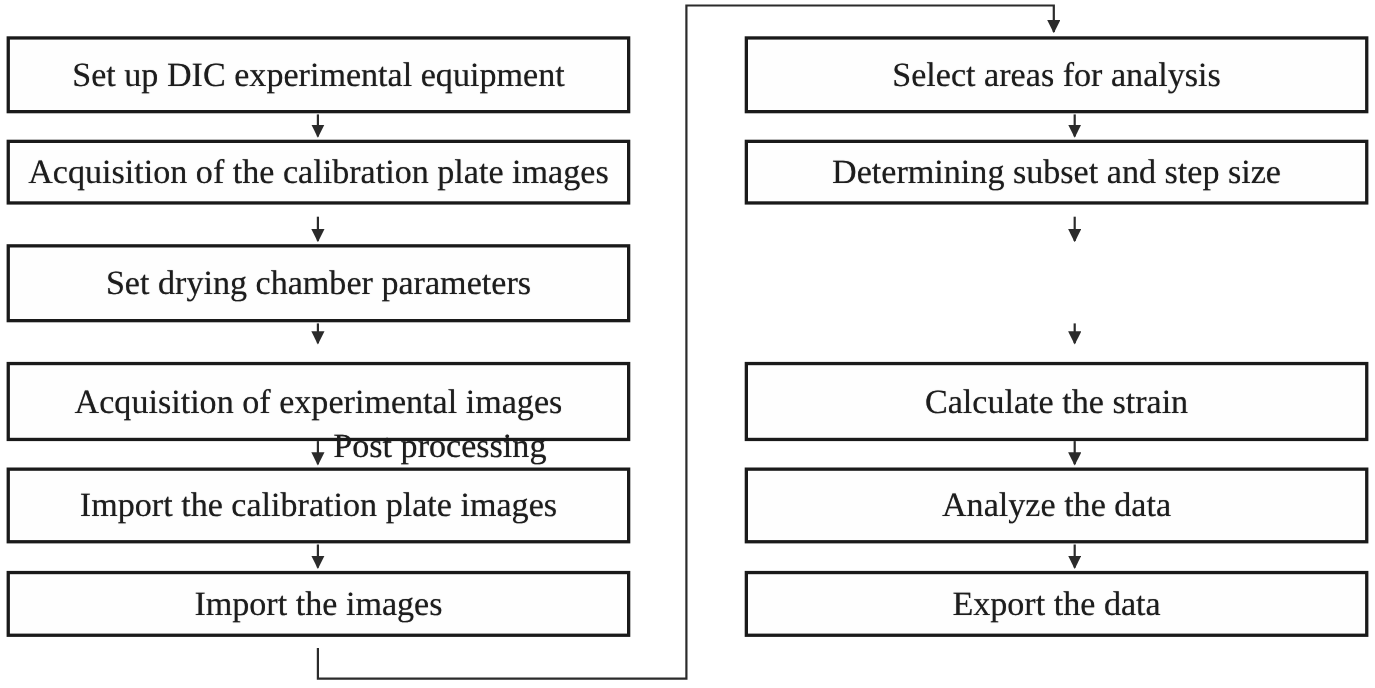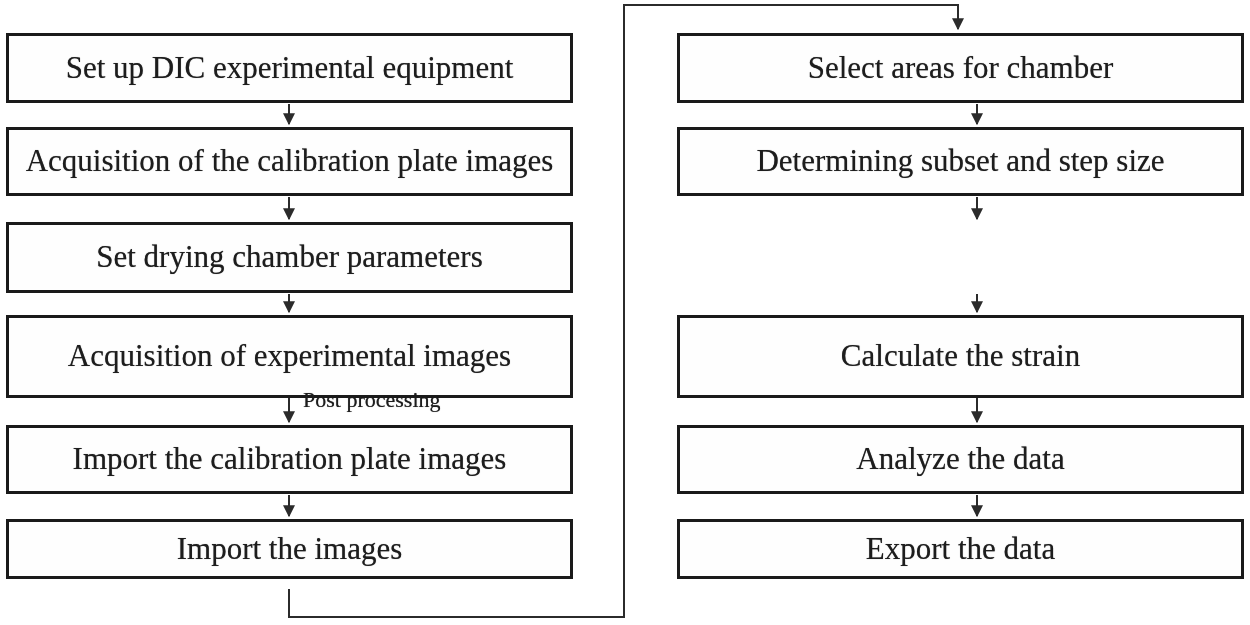--- a/index.html
+++ b/index.html
@@ -28,29 +28,29 @@
     background:var(--box-fill);
     display:flex;align-items:center;justify-content:center;
     font-size:31px;color:var(--text);
     text-align:center;line-height:1.05;
     white-space:nowrap;
     text-shadow:0 0 0.7px rgba(20,20,20,0.65);
   }
   .col-left{left:6px;}
   .col-right{left:677px;}
   .r1{top:33px;height:70px;}
-  .r2{top:127px;height:69px;}
+  .r2{top:127px;height:59px;}
   .r3{top:222px;height:71px;}
-  .r4{top:315px;height:83px;text-align:center;}
+  .r4{top:329px;height:72px;text-align:center;}
   .r5{top:425px;height:69px;text-align:right;}
   .r6{top:519px;height:60px;}
   .edge-label{
     position:absolute;
     left:303px;top:389px;
-    font-size:22px;color:var(--text);
+    font-size:31px;color:var(--text);
     line-height:1.0;white-space:nowrap;
     text-shadow:0 0 0.7px rgba(20,20,20,0.65);
   }
 </style>
 </head>
 <body>
 
 <div class="canvas">
 
   <svg class="wires" viewBox="0 0 1250 625" xmlns="http://www.w3.org/2000/svg">
@@ -77,19 +77,19 @@
 
   <div class="box col-left r1">Set up DIC experimental equipment</div>
   <div class="box col-left r2">Acquisition of the calibration plate images</div>
   <div class="box col-left r3">Set drying chamber parameters</div>
   <div class="box col-left r4">Acquisition of experimental images</div>
   <div class="box col-left r5">Import the calibration plate images</div>
   <div class="box col-left r6">Import the images</div>
 
   <div class="edge-label">Post processing</div>
 
-  <div class="box col-right r1">Select areas for chamber</div>
+  <div class="box col-right r1">Select areas for analysis</div>
   <div class="box col-right r2">Determining subset and step size</div>
   <div class="box col-right r5">Analyze the data</div>
   <div class="box col-right r4">Calculate the strain</div>
   <div class="box col-right r6">Export the data</div>
 
 </div>
 
 </body></html>

